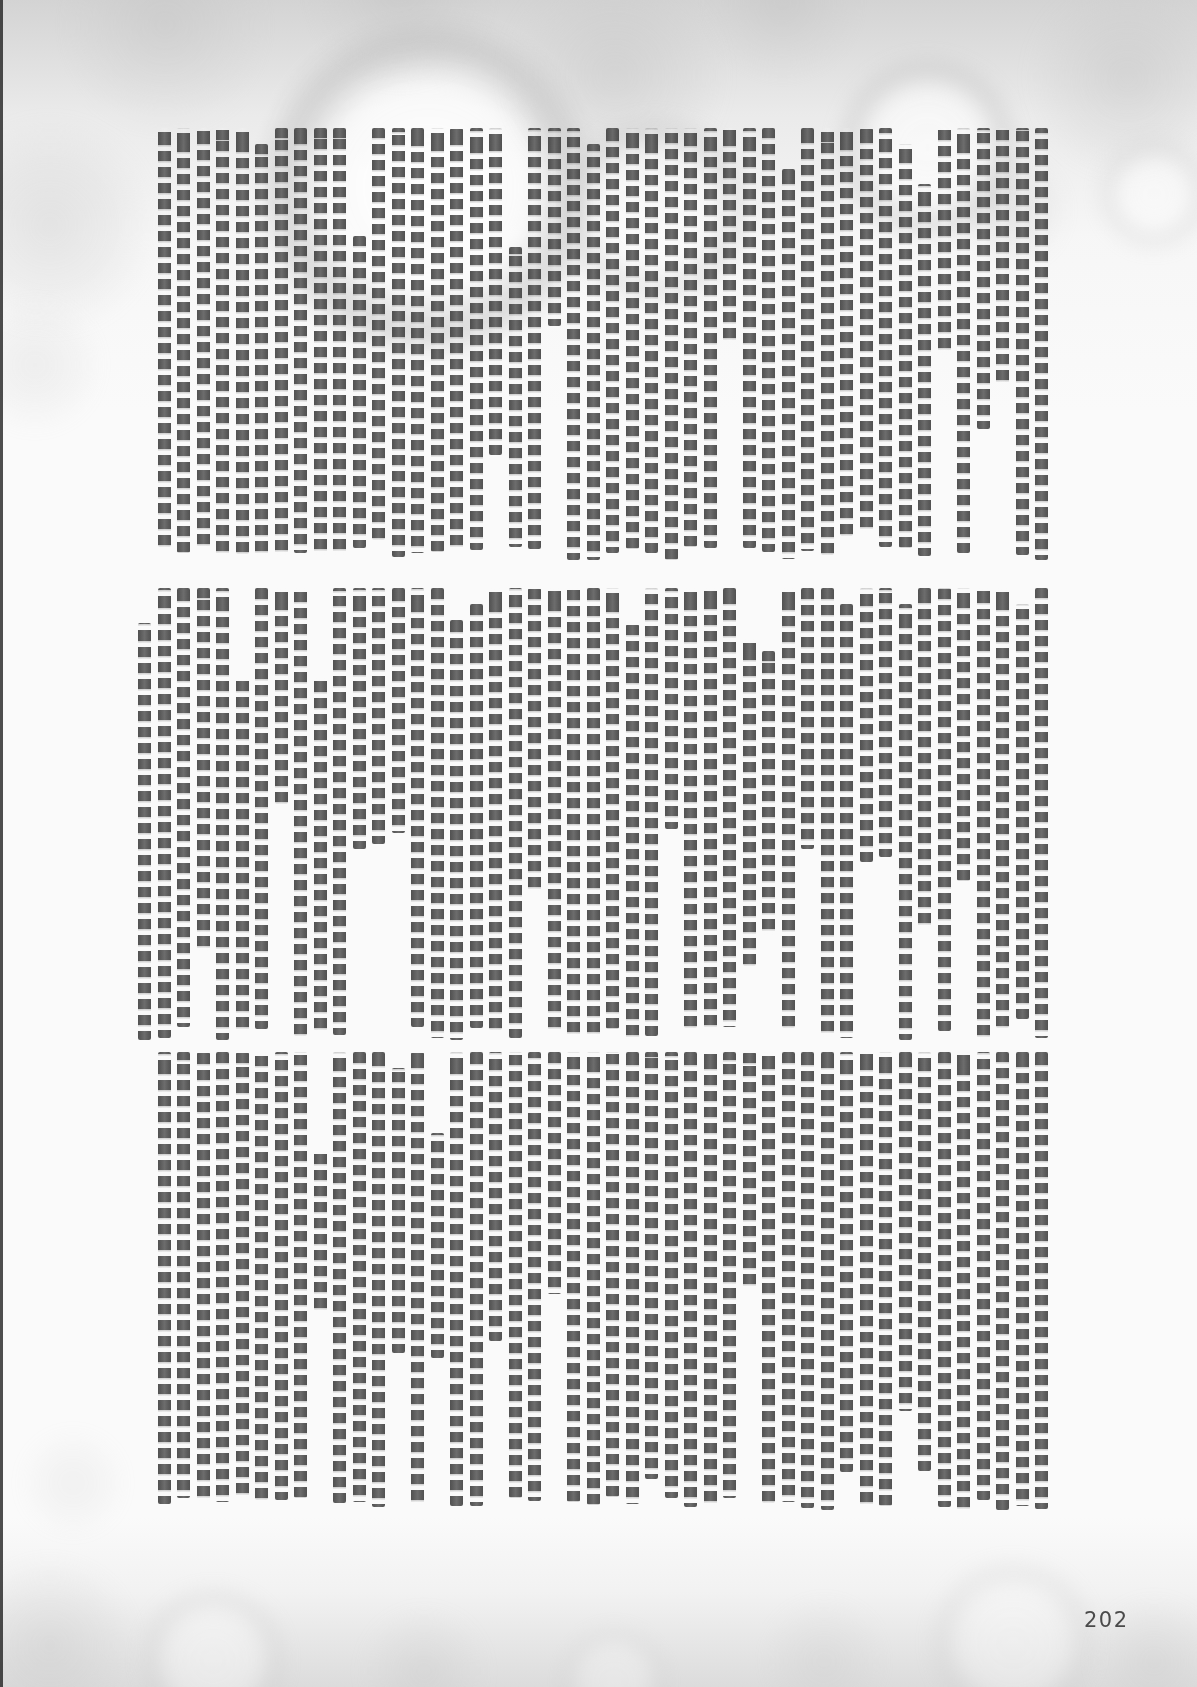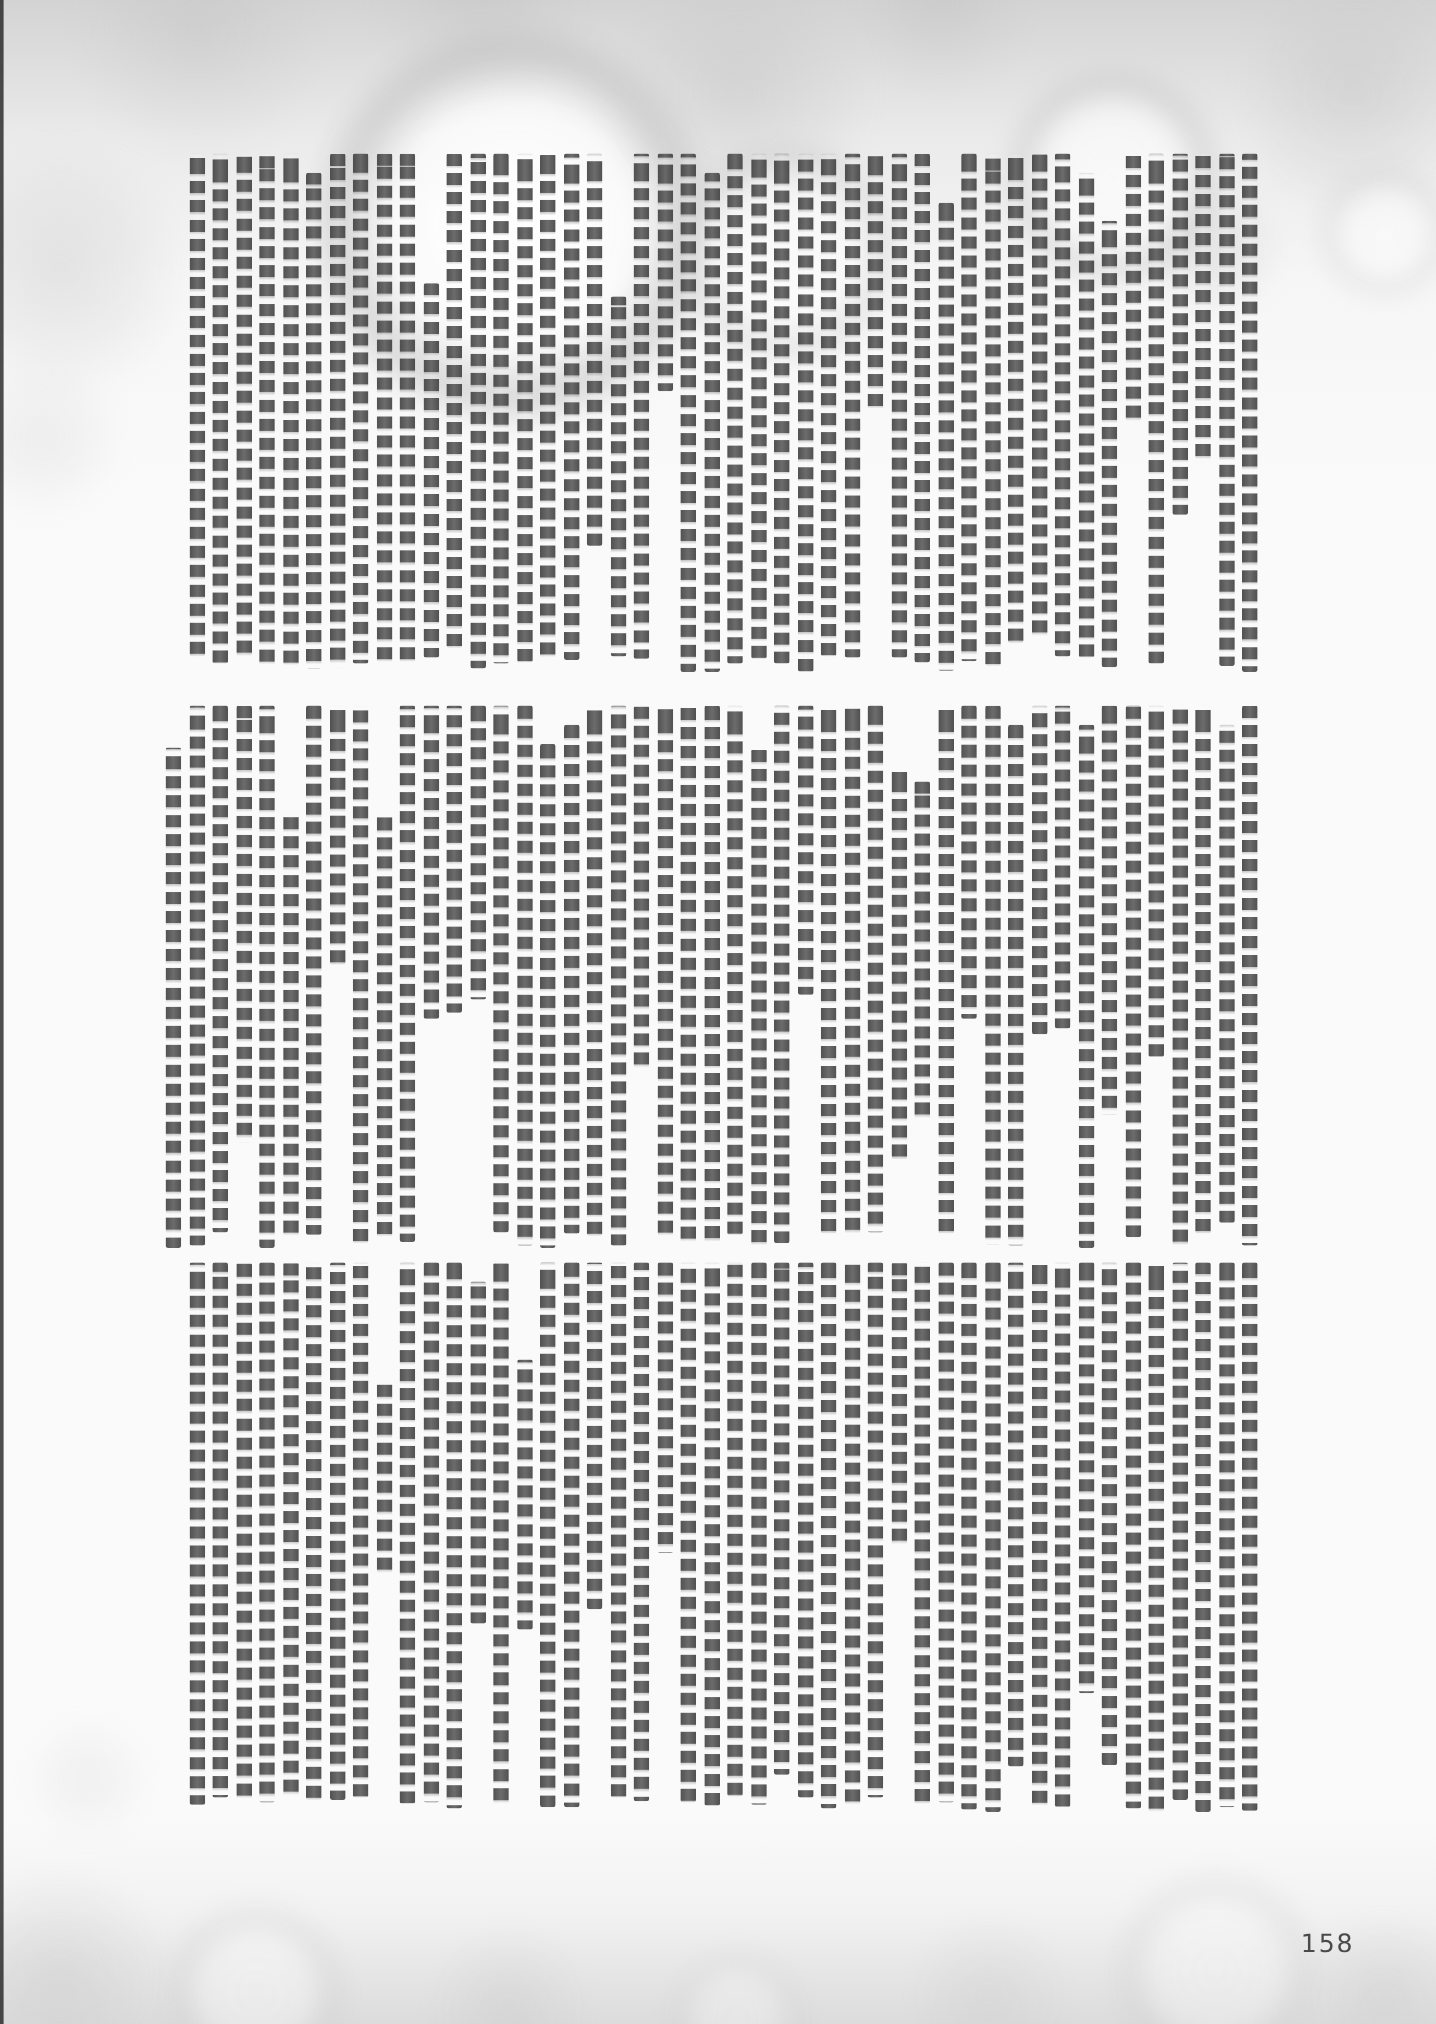--- a/index.html
+++ b/index.html
@@ -273,15 +273,15 @@
       <div class="text-col" style="margin-top: 0px; height: 446px; background-position-y: 0px, 3px;"></div>
       <div class="text-col" style="margin-top: 0px; height: 448px; background-position-y: 0px, 8px;"></div>
       <div class="text-col" style="margin-top: 0px; height: 448px; background-position-y: 0px, 4px;"></div>
       <div class="text-col" style="margin-top: 0px; height: 446px; background-position-y: 0px, 15px;"></div>
       <div class="text-col" style="margin-top: 0px; height: 450px; background-position-y: 0px, 1px;"></div>
       <div class="text-col" style="margin-top: 0px; height: 449px; background-position-y: 0px, 2px;"></div>
       <div class="text-col" style="margin-top: 0px; height: 446px; background-position-y: 0px, 12px;"></div>
       <div class="text-col" style="margin-top: 0px; height: 452px; background-position-y: 0px, 12px;"></div>
     </div>
 
-  <div class="page-number">158</div>
+  <div class="page-number">202</div>
 
 </div>
 
 </body></html>

